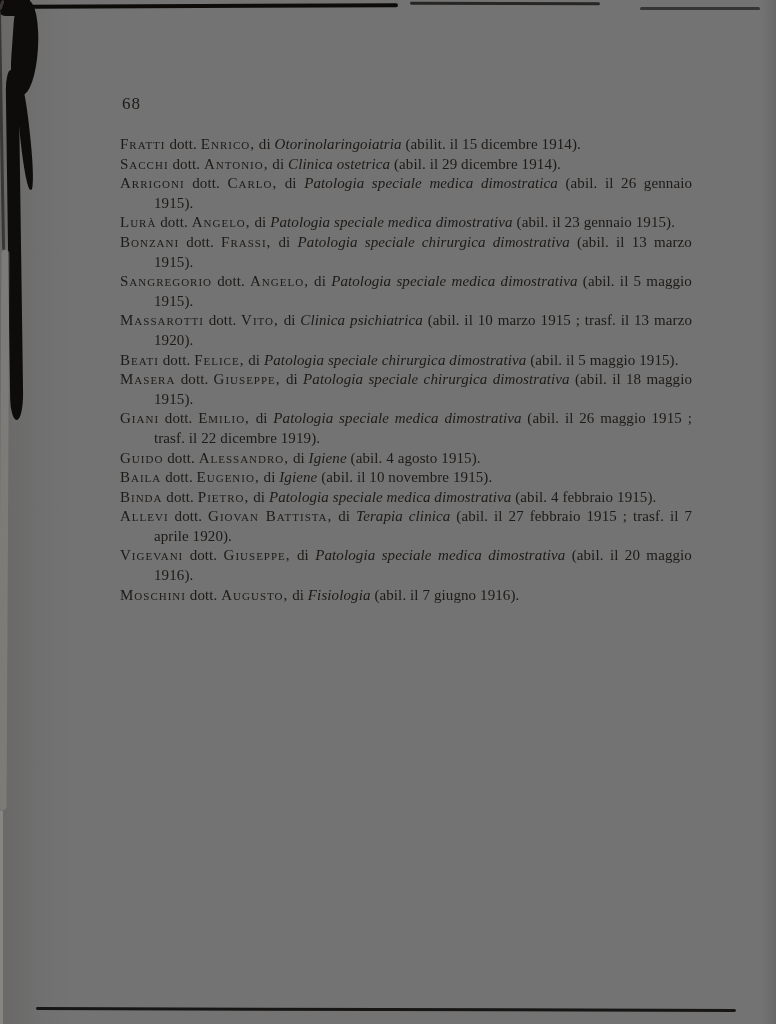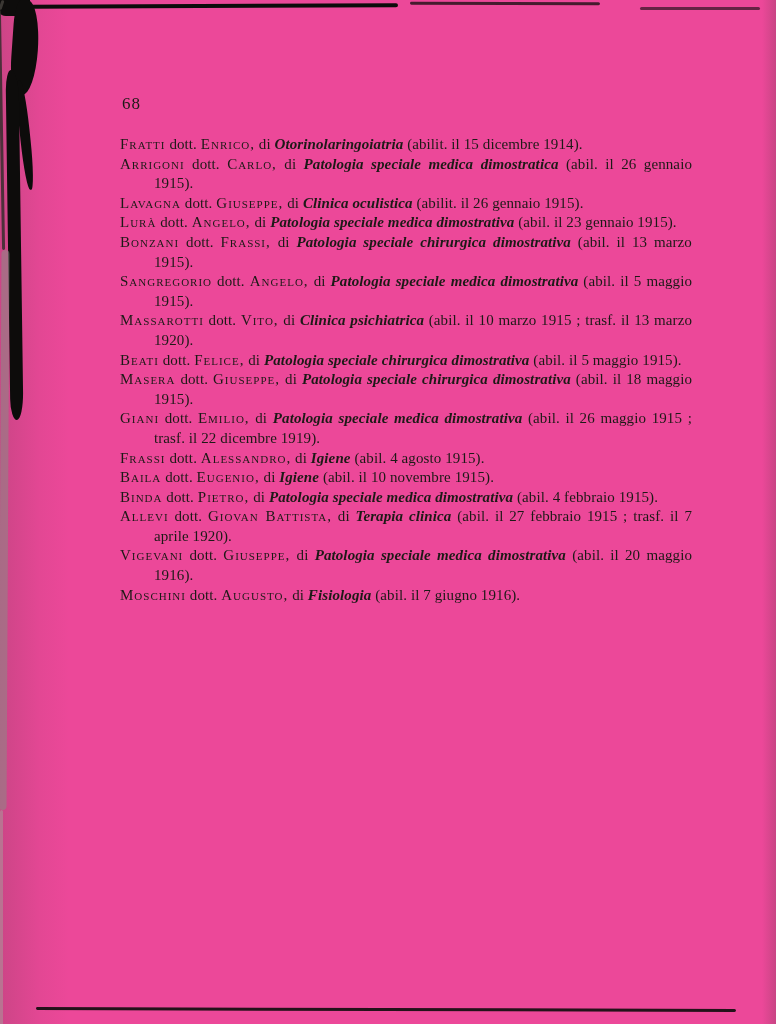--- a/index.html
+++ b/index.html
@@ -4,21 +4,21 @@
 <style>
   html,body{margin:0;padding:0;}
   body{
     width:776px;height:1024px;
     background:#eceae6;
     font-family:"Liberation Serif","DejaVu Serif",serif;
     overflow:hidden;position:relative;
   }
   .scan-page{
     position:absolute;inset:0;
-    background:#ec4899;
+    background:#737373;
   }
   
   .edge-shade-left{
     position:absolute;left:0;top:0;width:70px;height:1024px;
     background:linear-gradient(to right, rgba(60,55,50,.18), rgba(60,55,50,.05) 40px, transparent 70px);
   }
   .edge-shade-right{
     position:absolute;right:0;top:0;width:14px;height:1024px;
     background:linear-gradient(to left, rgba(60,55,50,.20), transparent);
   }
@@ -45,21 +45,21 @@
     font-size:17px;letter-spacing:1px;margin:0 0 21px 2px;
   }
   .entries p.entry{
     margin:0;
     padding-left:34px;text-indent:-34px;
     font-size:15px;line-height:19.6px;
     text-align:justify;
     letter-spacing:.1px;
   }
   .sc{font-variant:small-caps;letter-spacing:1px;}
-  .it{font-style:italic;font-weight:bold;}
+  .it{font-style:italic;}
 </style>
 </head>
 <body>
 
 <div class="scan-page">
 
   <div class="edge-shade-left"></div>
   <div class="edge-shade-right"></div>
 
   <div class="art art-corner"></div>
@@ -78,35 +78,35 @@
   <div class="content">
     <p class="page-number">68</p>
     <div class="entries" id="entries">
   <p class="entry"><span class="sc">Fratti</span>
     <span>dott.</span>
     <span class="sc">Enrico,</span>
     <span>di</span>
     <span class="it">Otorinolaringoiatria</span>
     <span>(abilit. il 15 dicembre 1914).</span></p>
 
+  <p class="entry"><span class="sc">Sacchi</span>
+    <span>dott.</span>
+    <span class="sc">Antonio,</span>
+    <span>di</span>
+    <span class="it">Clinica ostetrica</span>
+    <span>(abil. il 29 dicembre 1914).</span></p>
 
 
   <p class="entry"><span class="sc">Arrigoni</span>
     <span>dott.</span>
     <span class="sc">Carlo,</span>
     <span>di</span>
     <span class="it">Patologia speciale medica dimostratica</span>
     <span>(abil. il 26 gennaio 1915).</span></p>
 
-  <p class="entry"><span class="sc">Lavagna</span>
-    <span>dott.</span>
-    <span class="sc">Giuseppe,</span>
-    <span>di</span>
-    <span class="it">Clinica oculistica</span>
-    <span>(abilit. il 26 gennaio 1915).</span></p>
 
   <p class="entry"><span class="sc">Lurà</span>
     <span>dott.</span>
     <span class="sc">Angelo,</span>
     <span>di</span>
     <span class="it">Patologia speciale medica dimostrativa</span>
     <span>(abil. il 23 gennaio 1915).</span></p>
 
   <p class="entry"><span class="sc">Bonzani</span>
     <span>dott.</span>
@@ -146,21 +146,21 @@
 
 
 
   <p class="entry"><span class="sc">Giani</span>
     <span>dott.</span>
     <span class="sc">Emilio,</span>
     <span>di</span>
     <span class="it">Patologia speciale medica dimostrativa</span>
     <span>(abil. il 26 maggio 1915 ; trasf. il 22 dicembre 1919).</span></p>
 
-  <p class="entry"><span class="sc">Frassi</span>
+  <p class="entry"><span class="sc">Guido</span>
     <span>dott.</span>
     <span class="sc">Alessandro,</span>
     <span>di</span>
     <span class="it">Igiene</span>
     <span>(abil. 4 agosto 1915).</span></p>
 
   <p class="entry"><span class="sc">Baila</span>
     <span>dott.</span>
     <span class="sc">Eugenio,</span>
     <span>di</span>

